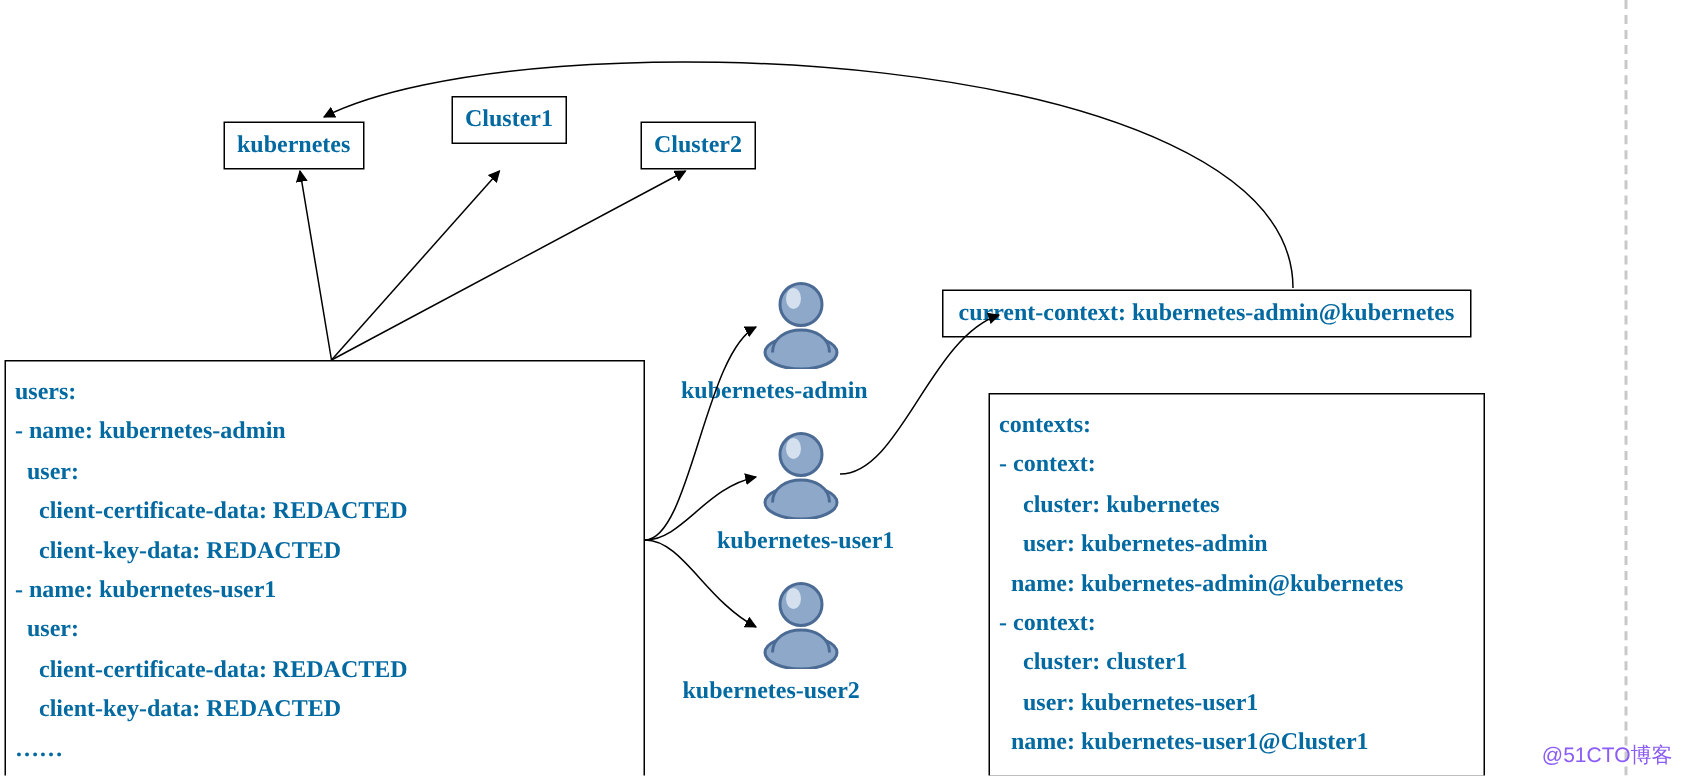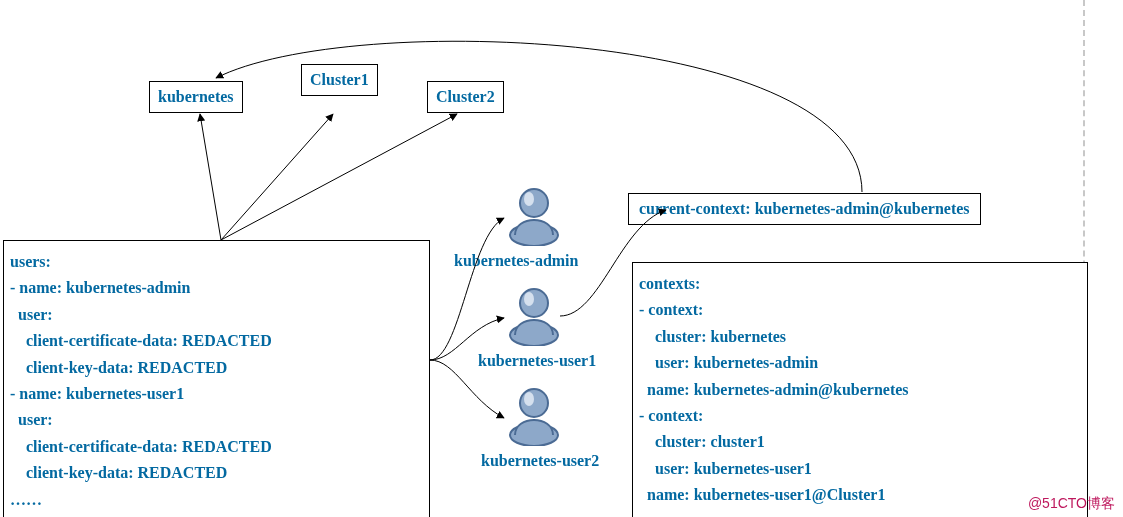--- a/index.html
+++ b/index.html
@@ -3,21 +3,21 @@
 <meta charset="utf-8">
 <style>
   html,body{margin:0;padding:0;width:1123px;height:517px;font-family:"SimSun","NSimSun","FangSong",serif;font-size:16px;background:#fff;position:relative;overflow:hidden}
   .box{position:absolute;border:1px solid #000;background:#fff;box-sizing:border-box}
   .red{color:#0369a1;font-weight:bold}
   .cluster{padding:6px 8px;white-space:nowrap}
   .big{padding:8px 6px;line-height:1.65;white-space:pre}
   .lbl{position:absolute;white-space:nowrap}
   .person{position:absolute;width:56px;height:60px}
   svg.arr{position:absolute;left:0;top:0;width:1123px;height:517px;pointer-events:none}
-  .watermark-bar{position:absolute;right:0;bottom:0;color:#be185d;font-family:sans-serif;font-size:14px;padding:4px 8px}
+  .watermark-bar{position:absolute;right:0;bottom:0;color:#8b5cf6;font-family:sans-serif;font-size:14px;padding:4px 8px}
   .dash{position:absolute;right:38px;top:0;width:0;height:517px;border-right:2px dashed #c8c8c8}
 </style>
 </head>
 <body>
 
 <div class="dash"></div>
 
 <div class="box cluster red" style="left:149px;top:81px"><span>kubernetes</span></div>
 <div class="box cluster red" style="left:301px;top:64px"><span>Cluster1</span></div>
 <div class="box cluster red" style="left:427px;top:81px"><span>Cluster2</span></div>
@@ -48,25 +48,25 @@
       <ellipse cx="23" cy="13" rx="5" ry="7" fill="#d5e0ee"></ellipse>
     </svg></div>
 <div class="lbl red" style="left:478px;top:352px">kubernetes-user1</div>
 
 <div class="person" style="left:506px;top:386px"><svg viewBox="0 0 56 60" width="56" height="60">
       <ellipse cx="28" cy="49" rx="24" ry="11" fill="#8da8c9" stroke="#4b6b94" stroke-width="2"></ellipse>
       <path d="M9 49 c0 -20 38 -20 38 0" fill="#8da8c9" stroke="#4b6b94" stroke-width="2"></path>
       <circle cx="28" cy="17" r="14" fill="#8da8c9" stroke="#4b6b94" stroke-width="2"></circle>
       <ellipse cx="23" cy="13" rx="5" ry="7" fill="#d5e0ee"></ellipse>
     </svg></div>
-<div class="lbl red" style="left:481px;top:452px">kubernetes-user2</div>
+<div class="lbl red" style="left:455px;top:452px">kubernetes-user2</div>
 
 <div class="box red" style="left:628px;top:193px;padding:6px 10px;white-space:nowrap"><span>current-context:  kubernetes-admin@kubernetes</span></div>
 
-<div class="box big red" style="left:632px;top:262px;width:456px"><span>contexts:
+<div class="box big red" style="left:659px;top:262px;width:331px"><span>contexts:
 - context:
     cluster: kubernetes
     user: kubernetes-admin
   name: kubernetes-admin@kubernetes
 - context:
     cluster: cluster1
     user: kubernetes-user1
   name: kubernetes-user1@Cluster1</span></div>
 
 <svg class="arr">

